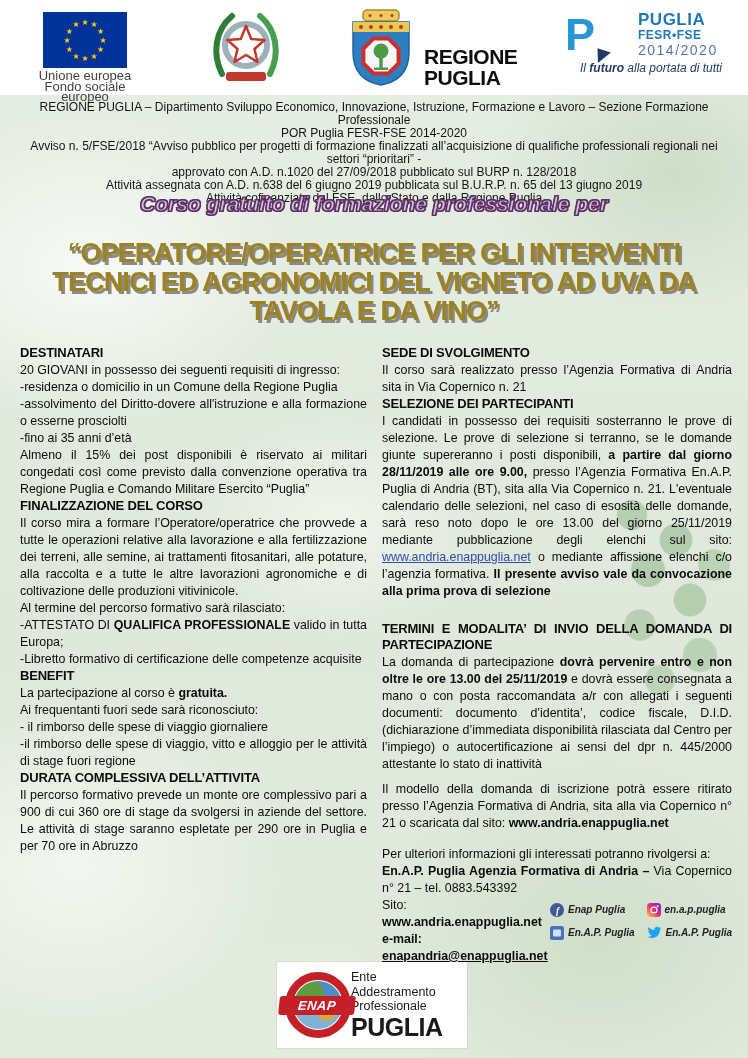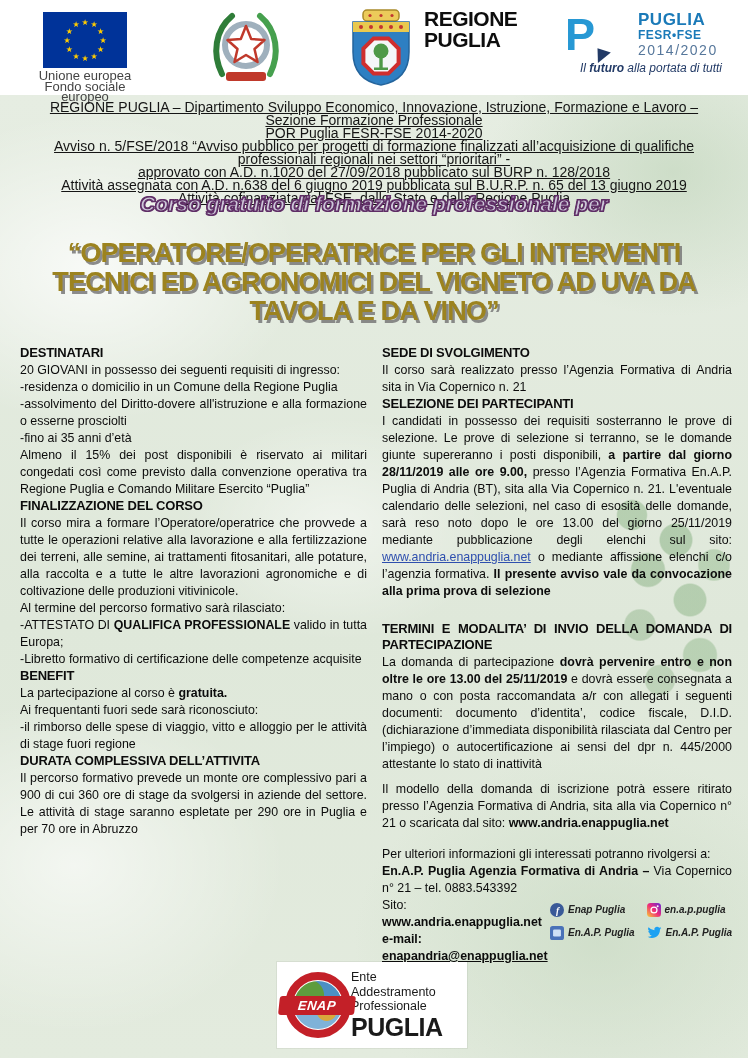--- a/index.html
+++ b/index.html
@@ -27,39 +27,39 @@
       radial-gradient(ellipse 300px 240px at 10% 80%, rgba(255,255,255,.6), transparent 70%),
       radial-gradient(ellipse 220px 160px at 45% 45%, rgba(255,255,255,.5), transparent 70%),
       linear-gradient(180deg, #e6ede2 0%, #dfe8da 55%, #e3ebde 100%);
   }
   
   .logo-band { position:absolute; left:0; top:0; width:748px; height:95px; background:#fff; }
   .eu-logo { position:absolute; left:30px; top:12px; width:110px; text-align:center; }
   .eu-flag { width:84px; height:56px; background:#039; margin:0 auto; display:block; }
   .eu-caption { font-size:13px; color:#444; line-height:10.5px; margin-top:3px; }
   .it-emblem { position:absolute; left:208px; top:8px; }
-  .rp-logo { position:absolute; left:348px; top:8px; display:flex; align-items:flex-start; }
+  .rp-logo { position:absolute; left:348px; top:8px; display:flex; align-items:flex-end; }
   .rp-text { margin-left:10px; font-weight:bold; font-size:21px; line-height:21px; letter-spacing:-0.5px; color:#0d0d0d; }
   .por-logo { position:absolute; left:565px; top:12px; width:172px; }
   .por-row { display:flex; align-items:center; }
   .por-p { font-size:45px; font-weight:bold; color:#2798d4; line-height:44px; }
   .por-bubble { position:relative; width:44px; height:44px; margin-left:-6px; }
   .por-bubble .circle { width:44px; height:44px; border-radius:50%; background:#223a66; }
   .por-bubble .tail { position:absolute; left:6px; bottom:-7px; width:0; height:0;
      border-left:5px solid transparent; border-right:9px solid transparent;
      border-top:14px solid #223a66; transform:rotate(18deg); }
   .por-bubble .star { position:absolute; color:#fff; font-size:6px; }
   .por-txt { margin-left:5px; color:#1b7ab8; }
   .por-txt .l1 { font-weight:bold; font-size:17px; line-height:16px; letter-spacing:.5px; }
   .por-txt .l2 { font-weight:bold; font-size:12px; line-height:15px; letter-spacing:.5px; }
   .por-txt .l3 { font-size:14px; line-height:14px; color:#56779b; letter-spacing:1.5px; }
   .por-tagline { margin-top:4px; font-size:12px; font-style:italic; color:#223a66; text-align:center; }
   
   .header { position:absolute; left:24px; top:101px; width:700px; text-align:center;
-    font-size:14px; line-height:13px; color:#151515;text-decoration:underline; }
+    font-size:12px; line-height:13px; color:#151515; }
   
   .subtitle { position:absolute; left:0; top:192px; width:748px; text-align:center;
     font-size:21px; font-weight:bold; font-style:italic;
     color:#cdc7d9; -webkit-text-stroke:1.1px #5f2e66;
     text-shadow:1px 1px 0 #5f2e66, -1px -1px 0 #5f2e66, 1px -1px 0 #5f2e66, -1px 1px 0 #5f2e66; }
   .main-title { position:absolute; left:0; top:238px; width:748px; text-align:center;
     font-size:28px; line-height:29px; font-weight:bold; letter-spacing:-1px;
     color:#9c831f; text-shadow:2.5px 2.5px 0 rgba(120,120,120,.85);
     transform:scaleX(.97); }
   
@@ -209,20 +209,21 @@
     <h3 class="sec mt">FINALIZZAZIONE DEL CORSO</h3>
     <div class="just">Il corso mira a formare l’Operatore/operatrice che provvede a tutte le operazioni relative alla lavorazione e alla fertilizzazione dei terreni, alle semine, ai trattamenti fitosanitari, alle potature, alla raccolta e a tutte le altre lavorazioni agronomiche e di coltivazione delle produzioni vitivinicole.</div>
 
     <div>Al termine del  percorso formativo sarà rilasciato:</div>
     <div class="just"><span>-ATTESTATO DI </span><b>QUALIFICA PROFESSIONALE</b><span> valido in tutta Europa;</span></div>
     <div>-Libretto formativo di certificazione delle competenze acquisite</div>
 
     <h3 class="sec mt">BENEFIT</h3>
     <div><span>La partecipazione al corso è </span><b>gratuita.</b></div>
     <div>Ai frequentanti  fuori sede sarà riconosciuto:</div>
+    <div>- il rimborso delle spese di viaggio giornaliere</div>
     <div class="just">-il rimborso delle spese di viaggio, vitto e alloggio per le attività di stage fuori regione</div>
 
     <h3 class="sec mt">DURATA COMPLESSIVA DELL’ATTIVITA</h3>
     <div class="just">Il percorso formativo prevede un monte ore complessivo pari a 900 di cui  360 ore di stage da svolgersi in aziende del settore. Le attività di stage saranno espletate per 290 ore in Puglia e per 70 ore in Abruzzo</div>
   </div>
 
   <div class="col col-right">
     <h3 class="sec">SEDE DI SVOLGIMENTO</h3>
     <div class="just">Il corso sarà realizzato presso l’Agenzia Formativa di Andria sita in Via Copernico n. 21</div>
 

